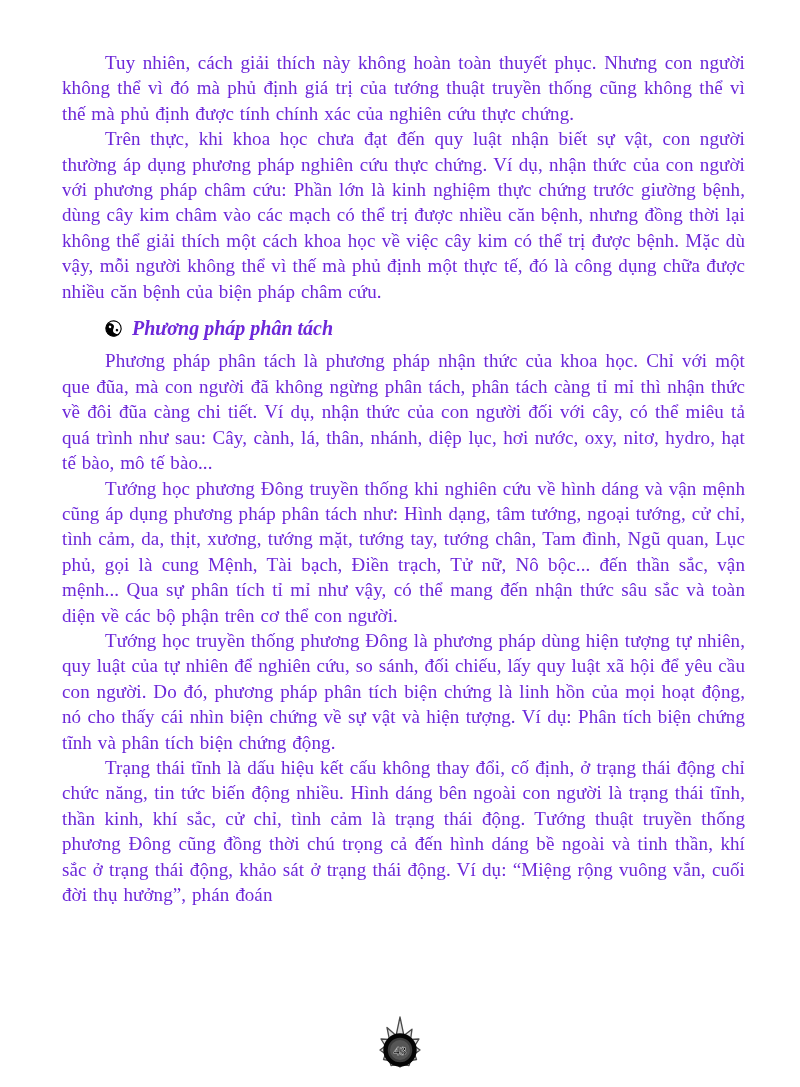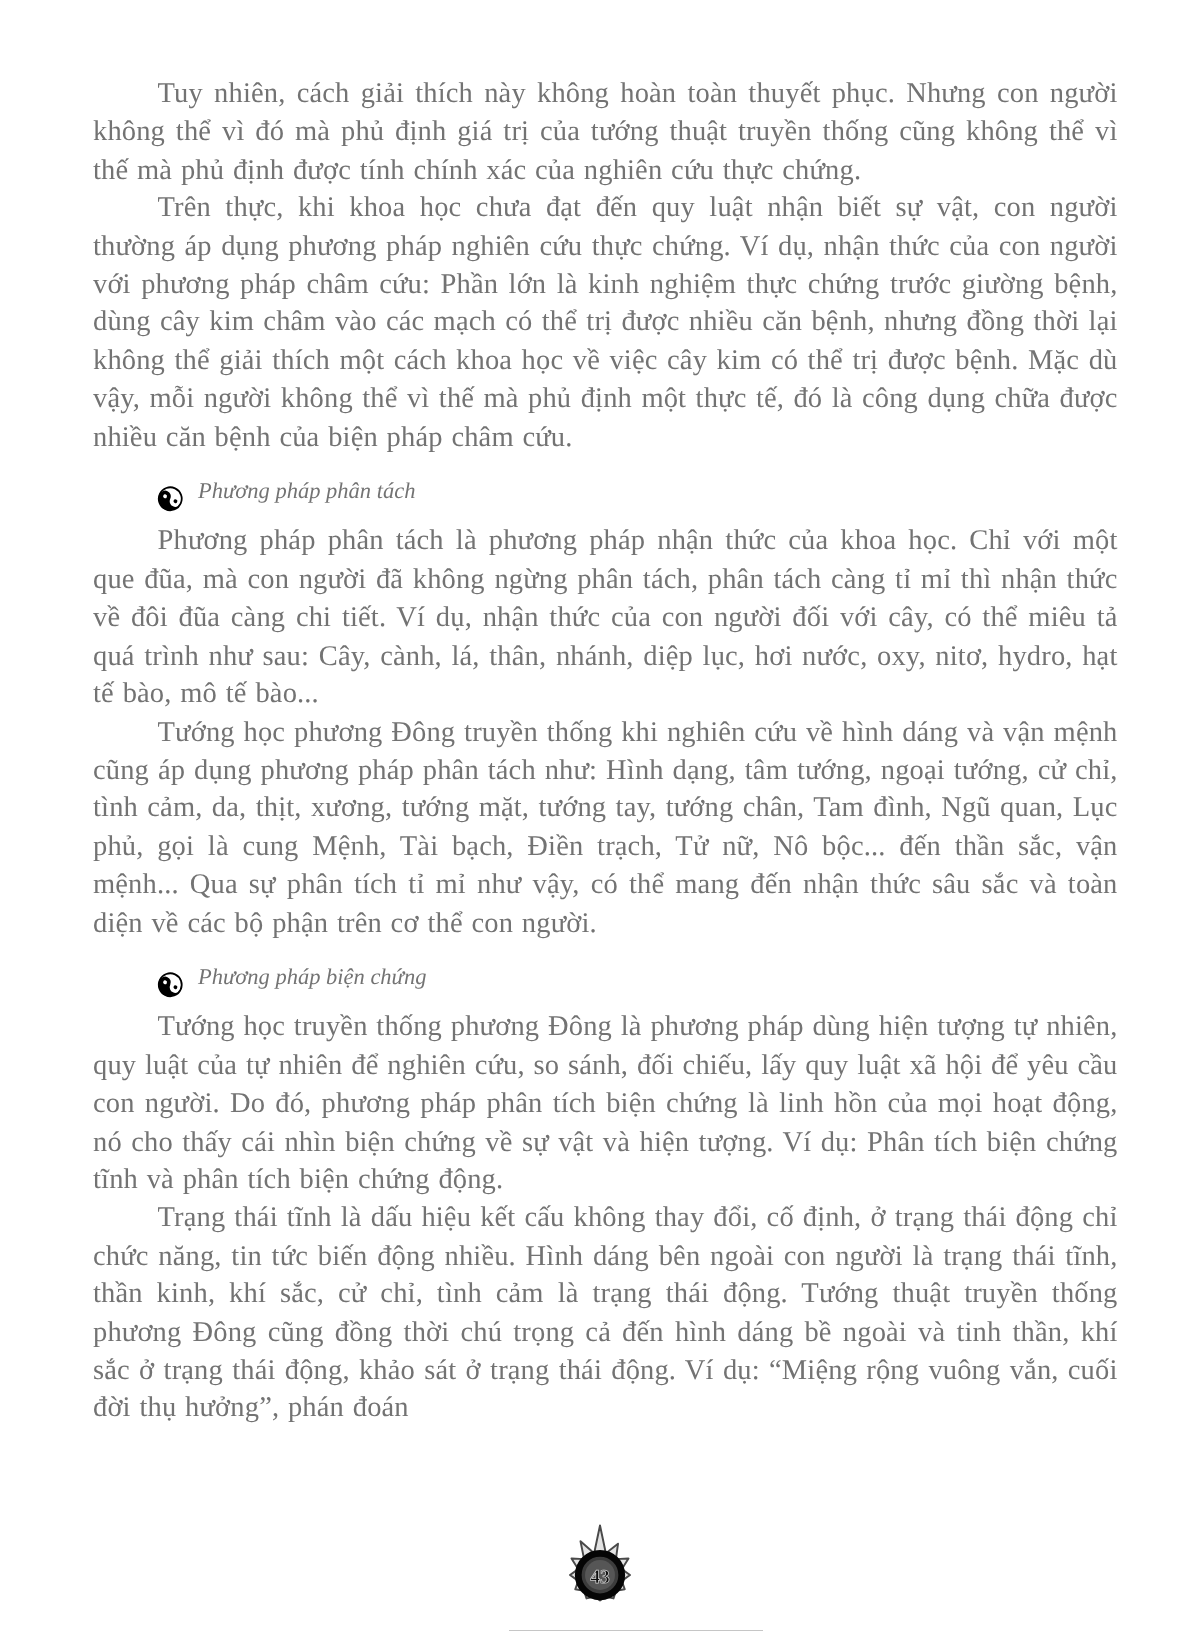--- a/index.html
+++ b/index.html
@@ -3,47 +3,47 @@
 <meta charset="utf-8">
 <title>Book page 43</title>
 <style>
   html, body { margin: 0; padding: 0; background: #9a9a9a; }
   .page {
     position: relative;
     width: 800px;
     height: 1087px;
     margin: 0 auto;
     background: #ffffff;
-    color: #737373;
+    color: #6d28d9;
     font-family: "Liberation Serif", "DejaVu Serif", serif;
     overflow: hidden;
   }
   .content {
     position: absolute;
     left: 62px;
     top: 50px;
     width: 683px;
   }
   .para {
     margin: 0;
     font-size: 19px;
     line-height: 25.4px;
     text-align: justify;
     text-indent: 43px;
     letter-spacing: 0.1px;
     word-spacing: 1px;
   }
   .heading {
     display: flex;
-    align-items: flex-end;
+    align-items: center;
     gap: 10px;
     margin: 12px 0 7px 43px;
-    font-size: 15px;
+    font-size: 20px;
     line-height: 25.4px;
-    font-weight: normal;
+    font-weight: bold;
     font-style: italic;
   }
   .yy-icon {
     display: inline-flex;
     width: 17px;
     height: 17px;
     flex: 0 0 auto;
     transform: rotate(115deg);
   }
   .ornament {
@@ -74,31 +74,20 @@
           <circle cx="10" cy="5.5" r="1.5" fill="#000000"></circle>
           <circle cx="10" cy="14.5" r="1.5" fill="#ffffff"></circle>
         </svg>
       </span>
       <span>Phương pháp phân tách</span>
     </div>
 
     <p class="para">Phương pháp phân tách là phương pháp nhận thức của khoa học. Chỉ với một que đũa, mà con người đã không ngừng phân tách, phân tách càng tỉ mỉ thì nhận thức về đôi đũa càng chi tiết. Ví dụ, nhận thức của con người đối với cây, có thể miêu tả quá trình như sau: Cây, cành, lá, thân, nhánh, diệp lục, hơi nước, oxy, nitơ, hydro, hạt tế bào, mô tế bào...</p>
     <p class="para">Tướng học phương Đông truyền thống khi nghiên cứu về hình dáng và vận mệnh cũng áp dụng phương pháp phân tách như: Hình dạng, tâm tướng, ngoại tướng, cử chỉ, tình cảm, da, thịt, xương, tướng mặt, tướng tay, tướng chân, Tam đình, Ngũ quan, Lục phủ, gọi là cung Mệnh, Tài bạch, Điền trạch, Tử nữ, Nô bộc... đến thần sắc, vận mệnh... Qua sự phân tích tỉ mỉ như vậy, có thể mang đến nhận thức sâu sắc và toàn diện về các bộ phận trên cơ thể con người.</p>
 
-    <div class="heading">
-      <span class="yy-icon">
-        <svg viewBox="0 0 20 20" width="17" height="17" aria-hidden="true">
-          <circle cx="10" cy="10" r="9" fill="#ffffff" stroke="#000000" stroke-width="1.4"></circle>
-          <path d="M10 1 a9 9 0 0 1 0 18 a4.5 4.5 0 0 1 0 -9 a4.5 4.5 0 0 0 0 -9 z" fill="#000000"></path>
-          <circle cx="10" cy="5.5" r="1.5" fill="#000000"></circle>
-          <circle cx="10" cy="14.5" r="1.5" fill="#ffffff"></circle>
-        </svg>
-      </span>
-      <span>Phương pháp biện chứng</span>
-    </div>
 
     <p class="para">Tướng học truyền thống phương Đông là phương pháp dùng hiện tượng tự nhiên, quy luật của tự nhiên để nghiên cứu, so sánh, đối chiếu, lấy quy luật xã hội để yêu cầu con người. Do đó, phương pháp phân tích biện chứng là linh hồn của mọi hoạt động, nó cho thấy cái nhìn biện chứng về sự vật và hiện tượng. Ví dụ: Phân tích biện chứng tĩnh và phân tích biện chứng động.</p>
     <p class="para">Trạng thái tĩnh là dấu hiệu kết cấu không thay đổi, cố định, ở trạng thái động chỉ chức năng, tin tức biến động nhiều. Hình dáng bên ngoài con người là trạng thái tĩnh, thần kinh, khí sắc, cử chỉ, tình cảm là trạng thái động. Tướng thuật truyền thống phương Đông cũng đồng thời chú trọng cả đến hình dáng bề ngoài và tinh thần, khí sắc ở trạng thái động, khảo sát ở trạng thái động. Ví dụ: “Miệng rộng vuông vắn, cuối đời thụ hưởng”, phán đoán</p>
 
   </div>
 
   <div class="ornament">
     <svg width="60" height="70" viewBox="0 0 60 70" aria-hidden="true">
       <polygon points="50,38 44.5,34.1 49,27 40.6,27.4 42,17.2 33.9,23.5 30,5 26.1,23.5 17,15.5 19.4,27.4 11,27 15.5,34.1 10,38 15.5,41.9 13.5,47.5 19.4,48.6 21,53.6 26.1,52.5 30,55 33.9,52.5 39,53.6 40.6,48.6 46.5,47.5 44.5,41.9" fill="#e3e3e3" stroke="#4a4a4a" stroke-width="1.3" stroke-linejoin="round"></polygon>
       <circle cx="30" cy="38" r="14.5" fill="#3c3c3c" stroke="#050505" stroke-width="4.5"></circle>

